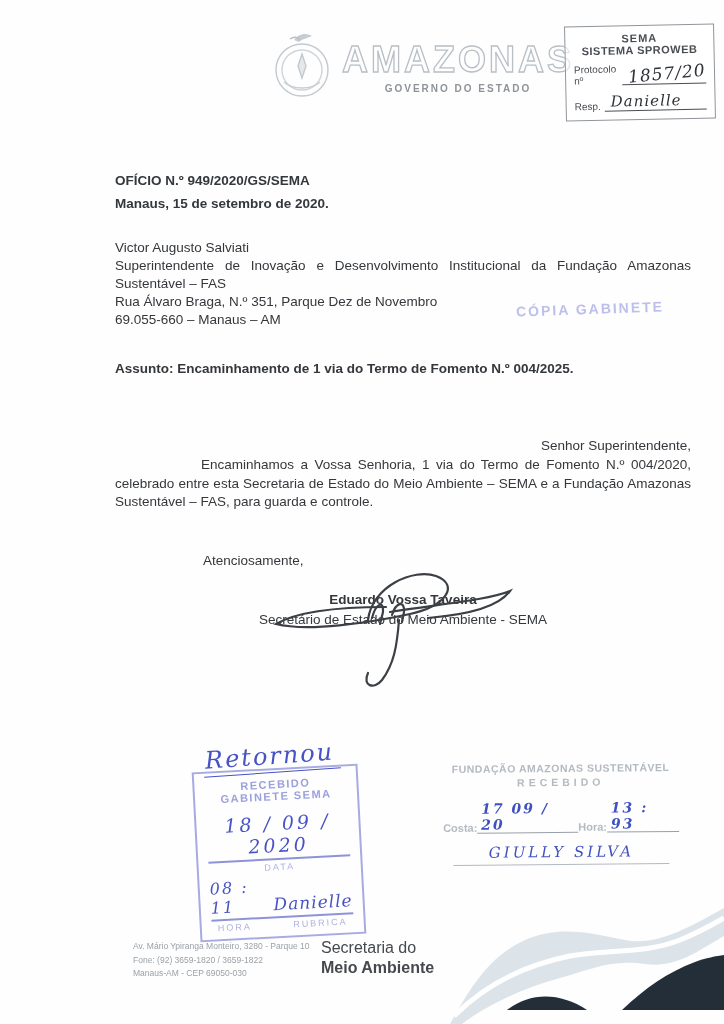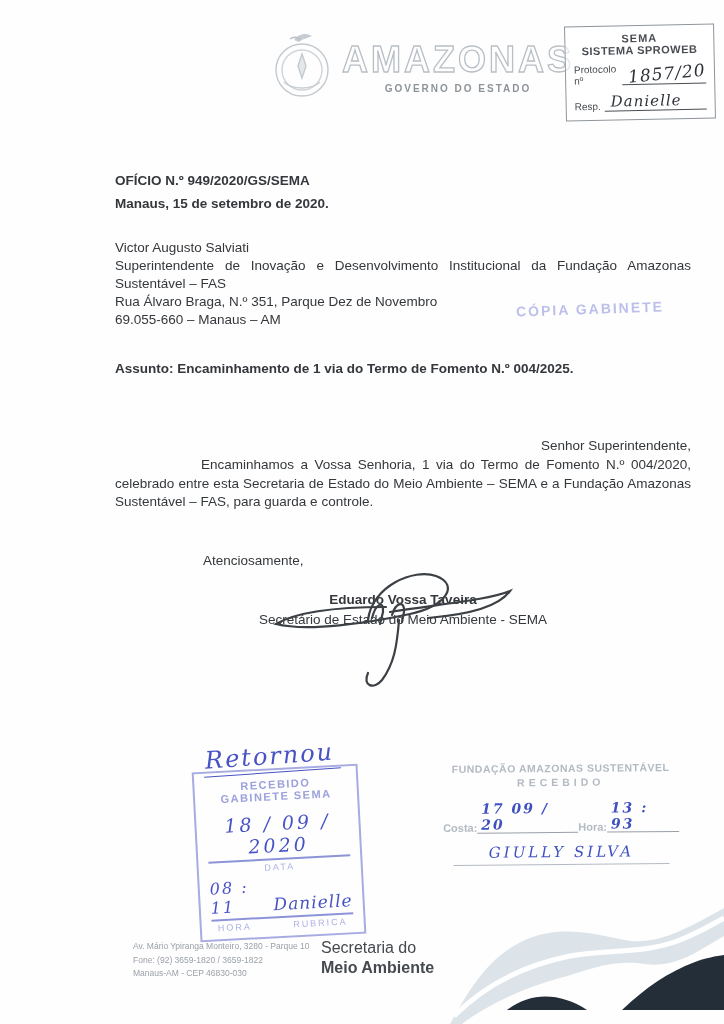--- a/index.html
+++ b/index.html
@@ -197,21 +197,21 @@
       <span class="fas-val">17 09 / 20</span>
       <span>Hora:</span>
       <span class="fas-val">13 : 93</span>
     </div>
     <div class="fas-sig">GIULLY SILVA</div>
   </div>
 
   <div class="footer-address">
     <div>Av. Mário Ypiranga Monteiro, 3280 - Parque 10</div>
     <div>Fone: (92) 3659-1820 / 3659-1822</div>
-    <div>Manaus-AM - CEP 46830-030</div>
+    <div>Manaus-AM - CEP 69050-030</div>
   </div>
 
   <div class="footer-brand">
     <div>Secretaria do</div>
     <div class="b2">Meio Ambiente</div>
   </div>
 
   <span class="wave-svg">
     <svg width="284" height="136" viewBox="0 0 284 136">
       <path d="M10 136 C25 110 45 70 85 52 C120 37 150 45 185 52 C215 58 245 42 284 20 L284 48 C255 65 235 80 205 76 C170 71 150 82 120 90 C85 99 45 118 22 136 Z" fill="#dde4e9"></path>

